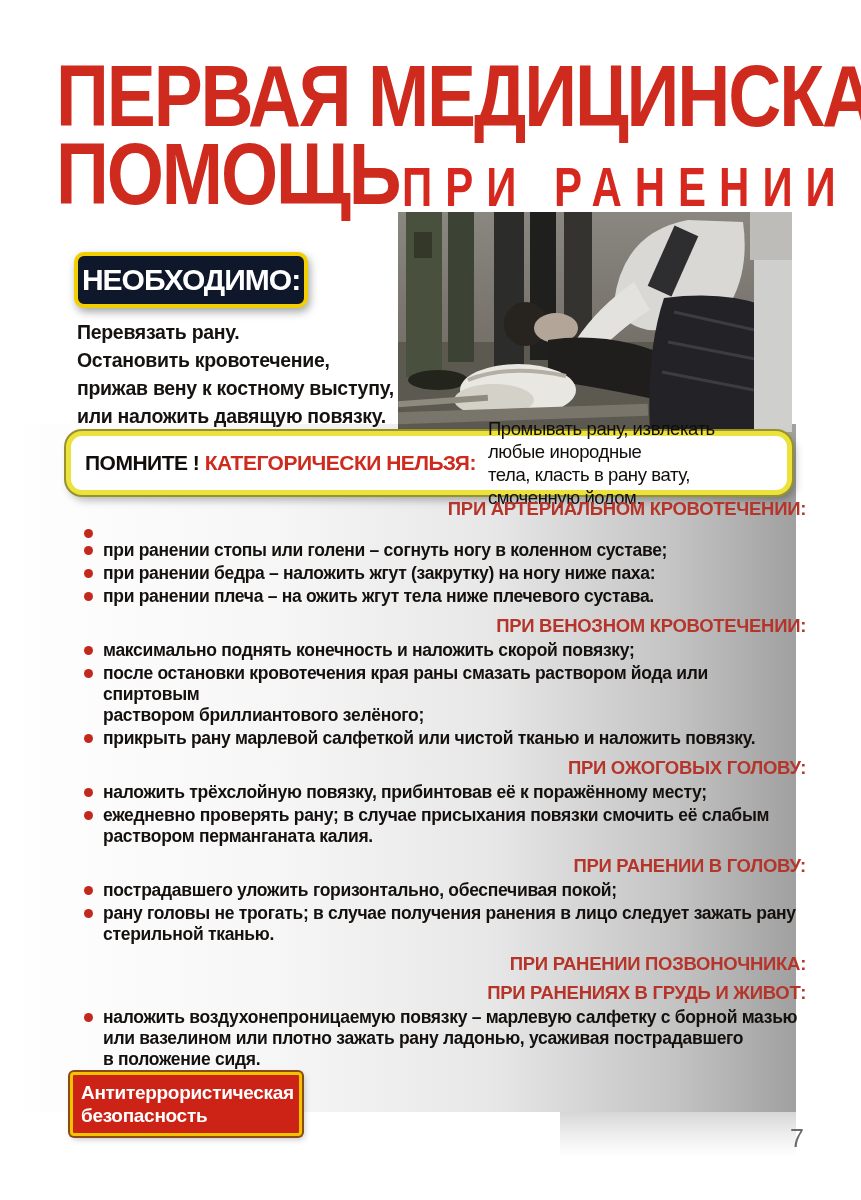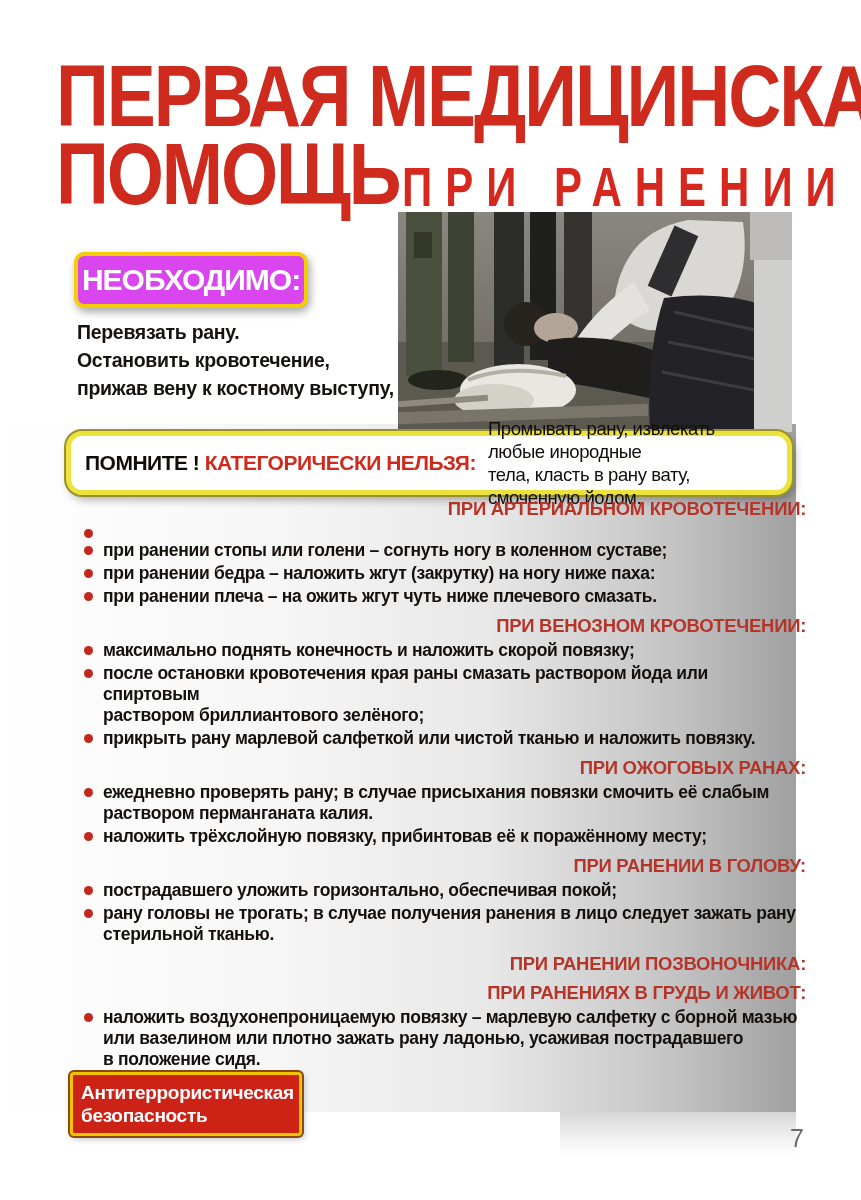--- a/index.html
+++ b/index.html
@@ -32,21 +32,21 @@
   }
   
   .photo{
     position:absolute;left:398px;top:212px;width:394px;height:220px;
     background:#76736c;overflow:hidden;
   }
   .photo svg{display:block;width:100%;height:100%;}
   
   .necessary-badge{
     position:absolute;left:74px;top:252px;width:226px;height:48px;
-    background:#d946ef;border:4px solid #f2cf00;border-radius:10px;
+    background:#0f172a;border:4px solid #f2cf00;border-radius:10px;
     display:flex;align-items:center;justify-content:center;
     color:#ffffff;font-weight:bold;font-size:30px;letter-spacing:-1px;
     box-shadow:2px 4px 8px rgba(0,0,0,0.35);
   }
   .necessary-text{
     position:absolute;left:77px;top:318px;width:330px;
     font-weight:bold;font-size:19.5px;line-height:28px;color:#16120f;
     letter-spacing:-0.3px;
   }
   
@@ -143,20 +143,21 @@
       <rect x="356" y="40" width="38" height="180" fill="#cfcfcd"></rect>
       <rect x="352" y="0" width="42" height="48" fill="#bdbcb8"></rect>
     </svg>
   </div>
 
   <div class="necessary-badge">НЕОБХОДИМО:</div>
   <div class="necessary-text">
     <div>Перевязать рану.</div>
     <div>Остановить кровотечение,</div>
     <div>прижав вену к костному выступу,</div>
+    <div>или наложить давящую повязку.</div>
   </div>
 
   <div class="remember">
     <div class="remember-left">
       <span>ПОМНИТЕ !</span>
       <span class="forbidden">КАТЕГОРИЧЕСКИ НЕЛЬЗЯ:</span>
     </div>
     <div class="remember-right">Промывать рану, извлекать любые инородные
 тела, класть в рану вату, смоченную йодом.</div>
   </div>
@@ -171,21 +172,21 @@
       <div class="bullet">
           <span class="bullet-dot"></span>
           <span class="bullet-text">при ранении стопы или голени  –  согнуть ногу в коленном суставе;</span>
         </div>
       <div class="bullet">
           <span class="bullet-dot"></span>
           <span class="bullet-text">при ранении бедра  –  наложить жгут (закрутку) на ногу ниже паха:</span>
         </div>
       <div class="bullet">
           <span class="bullet-dot"></span>
-          <span class="bullet-text">при ранении плеча  –  на   ожить жгут чуть ниже плечевого смазать.</span>
+          <span class="bullet-text">при ранении плеча  –  на   ожить жгут тела ниже плечевого сустава.</span>
         </div>
     </div>
 
     <div class="section">
       <div class="section-heading">ПРИ ВЕНОЗНОМ КРОВОТЕЧЕНИИ:</div>
       <div class="bullet">
           <span class="bullet-dot"></span>
           <span class="bullet-text">максимально поднять конечность и наложить скорой повязку;</span>
         </div>
       <div class="bullet">
@@ -193,29 +194,29 @@
           <span class="bullet-text">после остановки кровотечения края раны смазать раствором йода или спиртовым
 раствором бриллиантового зелёного;</span>
         </div>
       <div class="bullet">
           <span class="bullet-dot"></span>
           <span class="bullet-text">прикрыть рану марлевой салфеткой или чистой тканью и наложить повязку.</span>
         </div>
     </div>
 
     <div class="section">
-      <div class="section-heading">ПРИ ОЖОГОВЫХ РАНАХ:</div>
+      <div class="section-heading">ПРИ ОЖОГОВЫХ ГОЛОВУ:</div>
+      <div class="bullet">
+          <span class="bullet-dot"></span>
+          <span class="bullet-text">наложить трёхслойную повязку, прибинтовав её к поражённому месту;</span>
+        </div>
       <div class="bullet">
           <span class="bullet-dot"></span>
           <span class="bullet-text">ежедневно проверять рану; в случае присыхания повязки смочить её слабым
 раствором перманганата калия.</span>
-        </div>
-      <div class="bullet">
-          <span class="bullet-dot"></span>
-          <span class="bullet-text">наложить трёхслойную повязку, прибинтовав её к поражённому месту;</span>
         </div>
     </div>
 
     <div class="section">
       <div class="section-heading">ПРИ РАНЕНИИ В ГОЛОВУ:</div>
       <div class="bullet">
           <span class="bullet-dot"></span>
           <span class="bullet-text">пострадавшего уложить горизонтально, обеспечивая покой;</span>
         </div>
       <div class="bullet">

